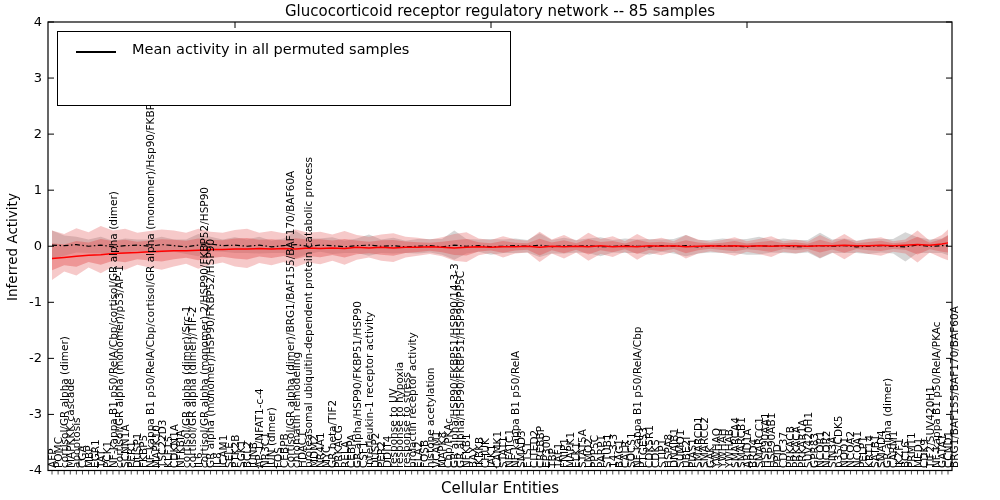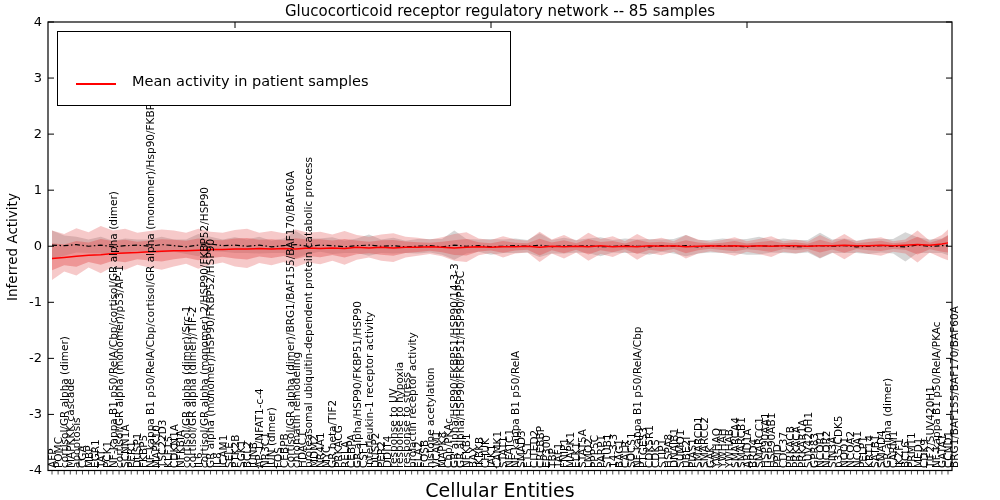--- a/index.html
+++ b/index.html
@@ -3,21 +3,21 @@
 <meta charset="utf-8">
 <style>
   html,body{margin:0;padding:0;background:#fff;}
   .fig{position:relative;width:1000px;height:500px;background:#ffffff;
        font-family:"DejaVu Sans","Liberation Sans",sans-serif;overflow:hidden;color:#000;}
   svg{position:absolute;left:0;top:0;}
   .title{position:absolute;left:48px;width:904px;top:2px;text-align:center;
          font-size:15px;color:#000;}
   .ylabel{position:absolute;left:-58px;top:239px;width:140px;text-align:center;
           font-size:13.5px;transform:rotate(-90deg);}
-  .xlabel{position:absolute;left:48px;width:904px;top:479px;text-align:center;font-size:19px;}
+  .xlabel{position:absolute;left:48px;width:904px;top:479px;text-align:center;font-size:15px;}
   .ytick{position:absolute;width:34px;text-align:right;font-size:13px;line-height:14px;}
   .xlab{position:absolute;font-size:10.5px;line-height:10px;white-space:nowrap;
         transform:rotate(-90deg);transform-origin:0 100%;letter-spacing:0px;}
   .legend{position:absolute;left:57px;top:31px;width:454px;height:75px;
           background:#fff;border:1.6px solid #000;box-sizing:border-box;}
   .legend-row{position:absolute;left:0;width:100%;height:24px;}
   .legend-swatch{position:absolute;left:18px;top:11px;width:40px;height:1.8px;background:#000;}
   .legend-label{position:absolute;left:74px;top:1px;font-size:14.5px;}
 </style>
 </head>
@@ -363,18 +363,18 @@
       <div class="xlab" style="left: 922.524px; bottom: 32.5px;">MED1</div>
       <div class="xlab" style="left: 928.619px; bottom: 32.5px;">CDK9</div>
       <div class="xlab" style="left: 934.714px; bottom: 32.5px;">TIF2/SUV420H1</div>
       <div class="xlab" style="left: 940.81px; bottom: 32.5px;">NF-kappa B1 p50/RelA/PKAc</div>
       <div class="xlab" style="left: 946.905px; bottom: 32.5px;">GATA1</div>
       <div class="xlab" style="left: 953px; bottom: 32.5px;">CCND1</div>
       <div class="xlab" style="left: 959.095px; bottom: 32.5px;">BRG1/BAF155/BAF170/BAF60A</div>
     </div>
 
   <div class="legend">
-    <div class="legend-row" style="top:40px;">
-      <span class="legend-swatch" style="background: rgb(255, 0, 0);"></span>
-      <span class="legend-label">Mean activity in patient samples</span>
+    <div class="legend-row" style="top:8px;">
+      <span class="legend-swatch" style="background: rgb(0, 0, 0);"></span>
+      <span class="legend-label">Mean activity in all permuted samples</span>
     </div>
   </div>
 </div>
 
 </body></html>

